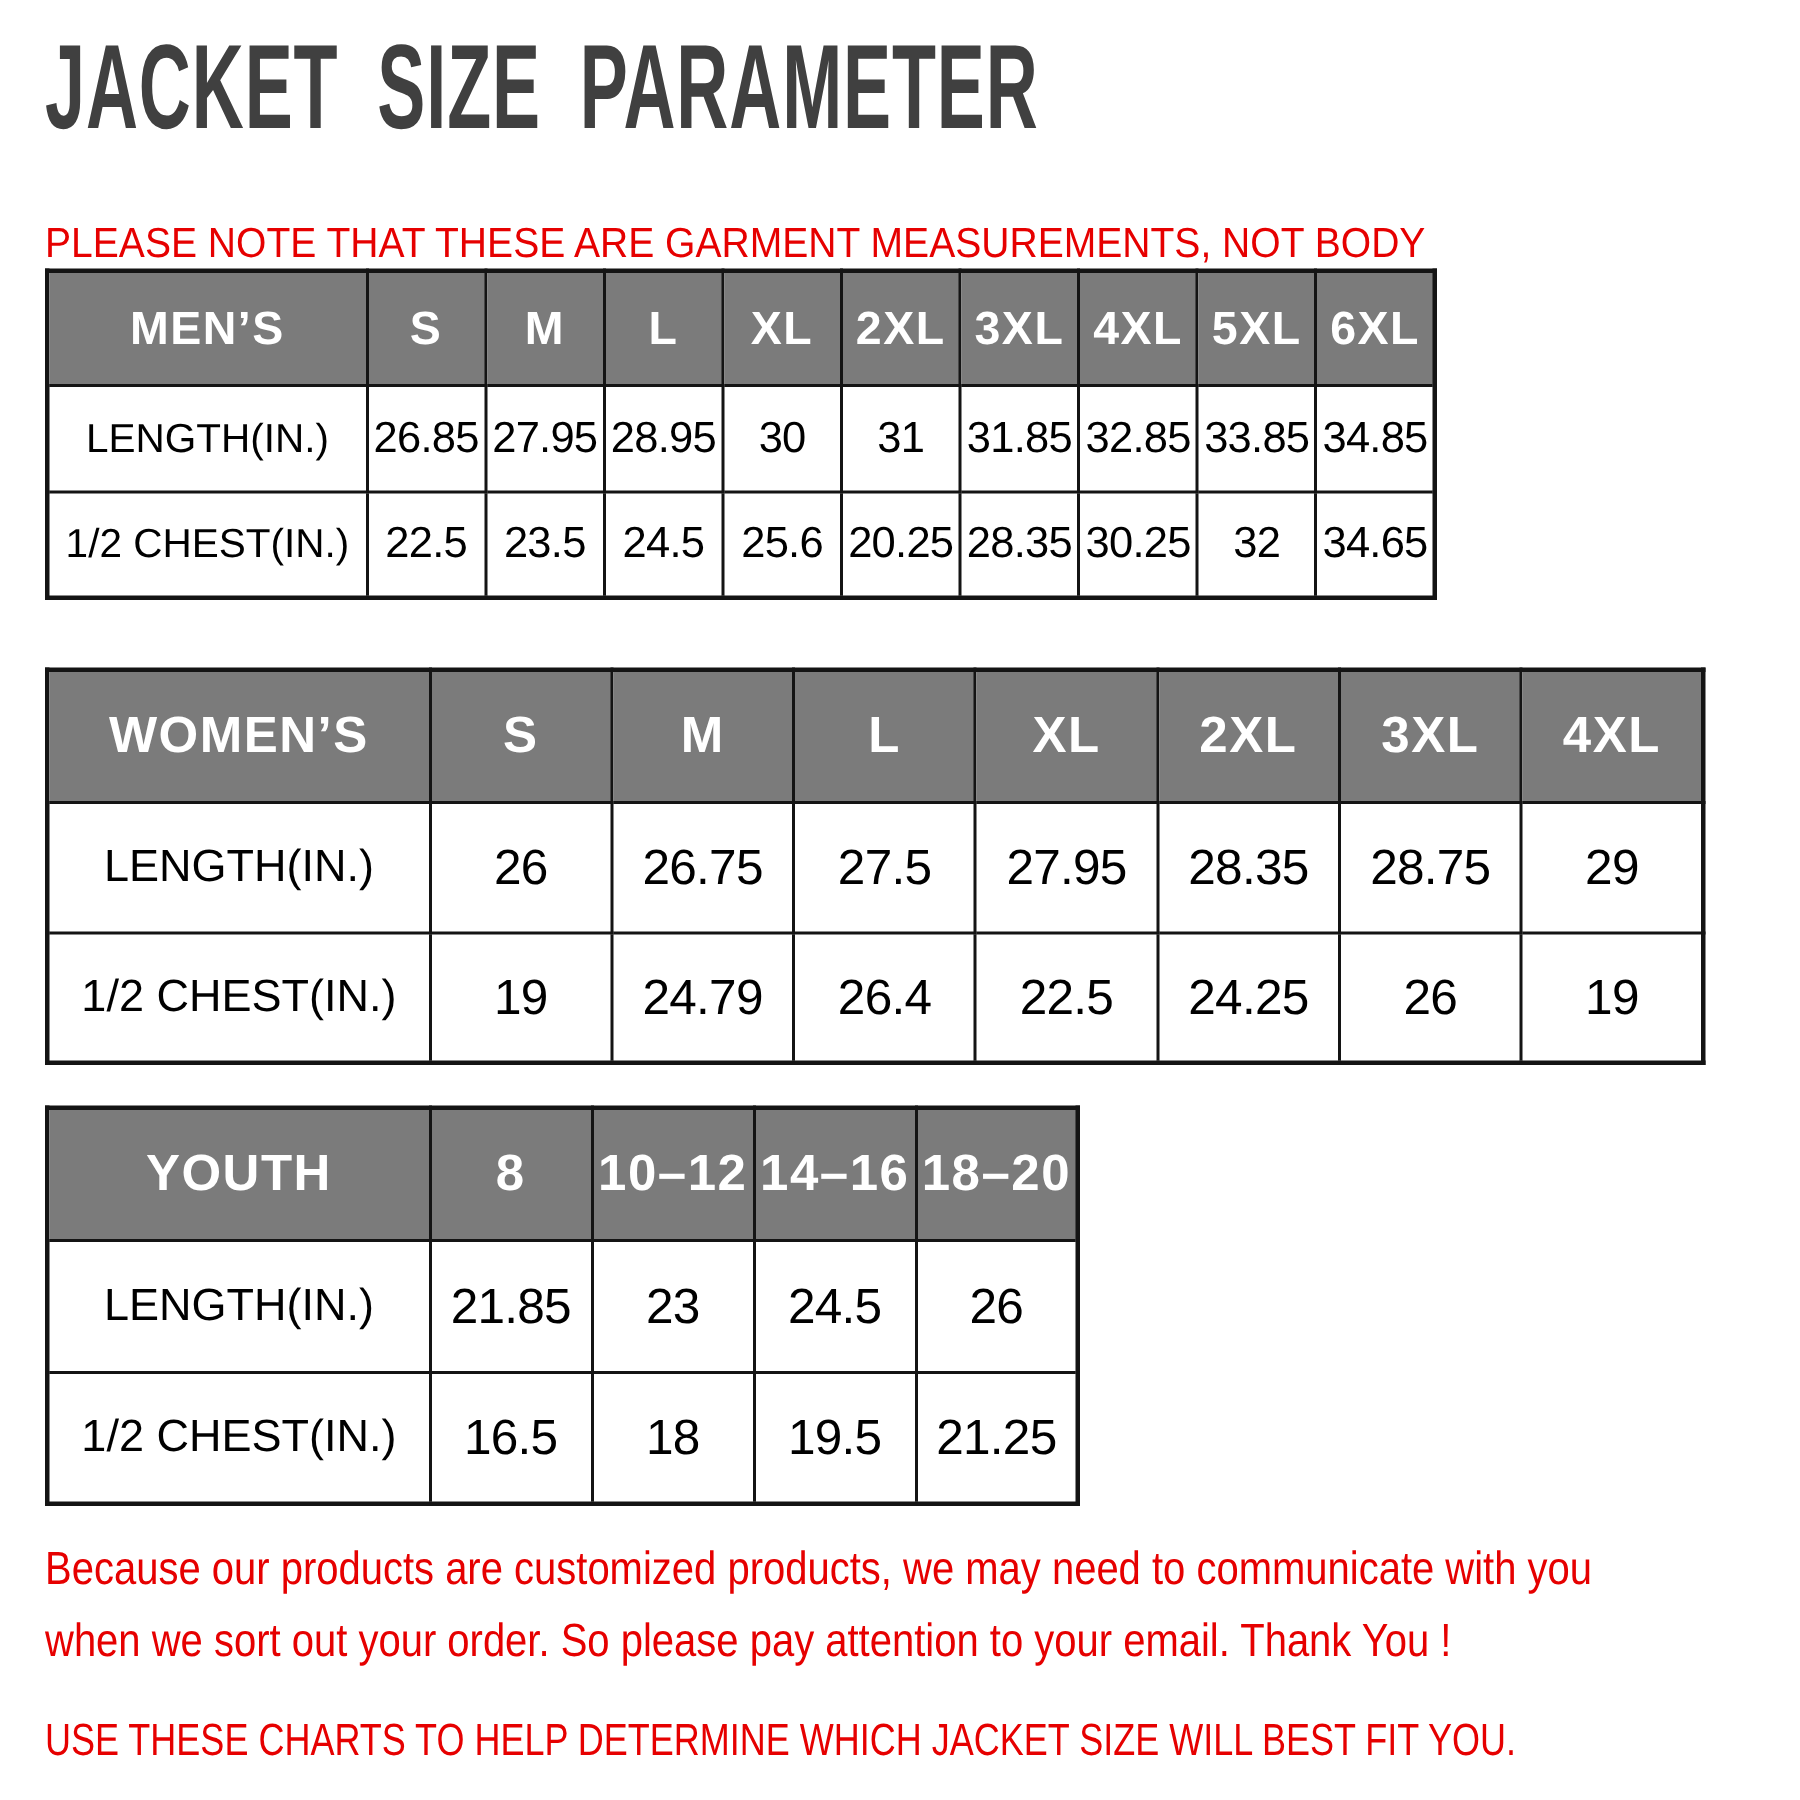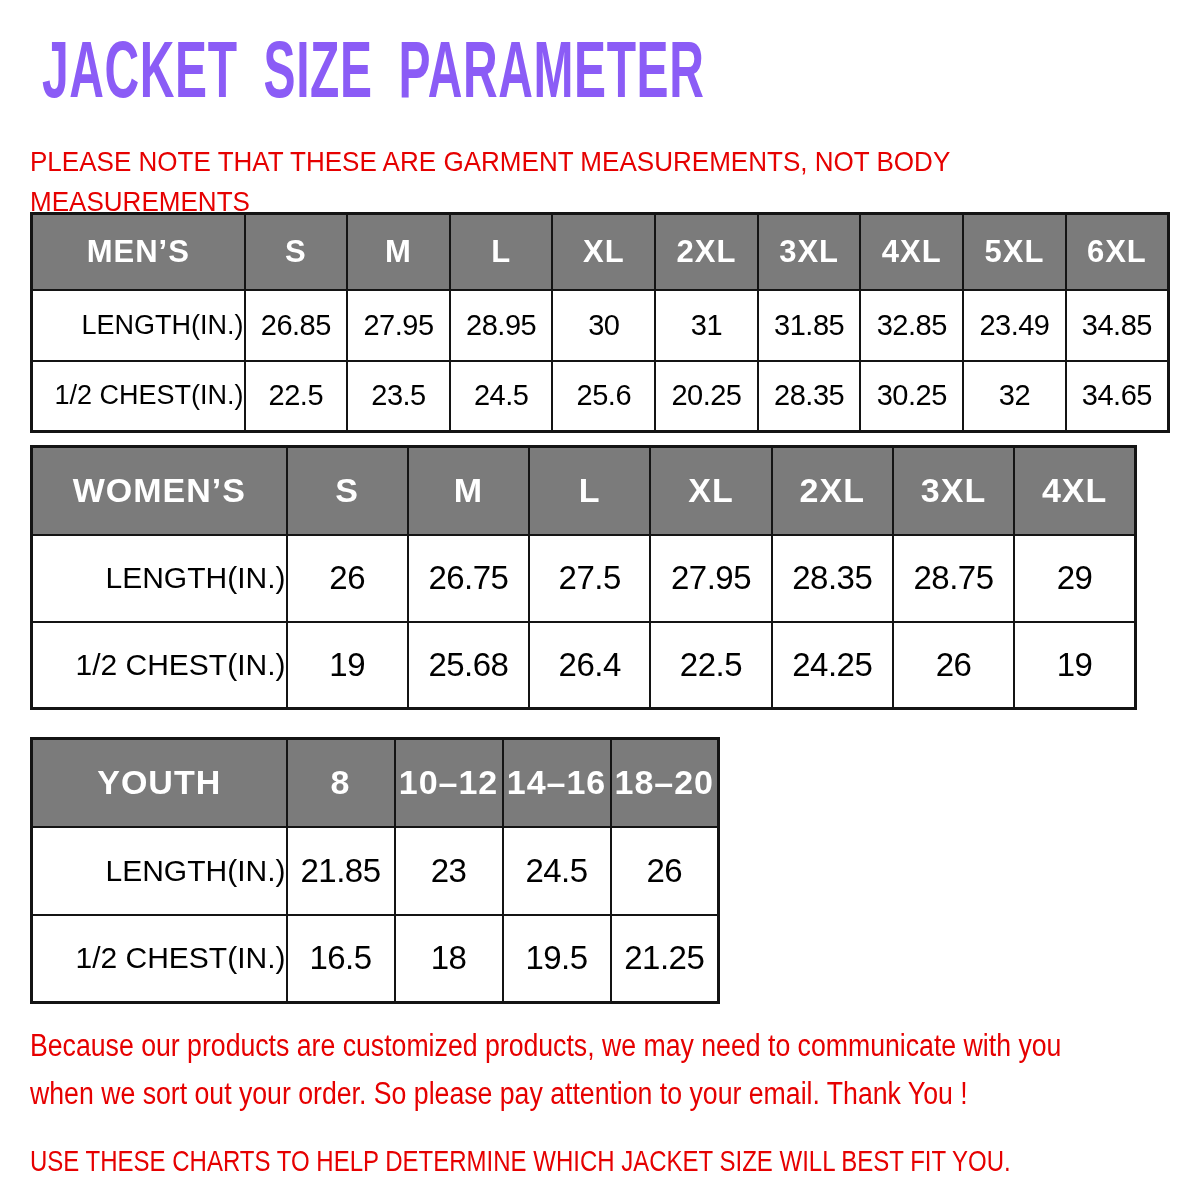--- a/index.html
+++ b/index.html
@@ -17,25 +17,25 @@
     background:var(--bg);
     font-family:"Liberation Sans","DejaVu Sans",sans-serif;
     overflow:hidden;
   }
 
   
   .title{
     position:absolute;
     top:22px;
     left:30px;
-    margin:12px;
+    margin:0;
     font-size:80px;
     line-height:72px;
     font-weight:700;
-    color:#8b5cf6;
+    color:#404040;
     white-space:nowrap;
   }
   .squeeze-title{
     display:inline-block;
     transform:scaleX(0.60);
     transform-origin:0 0;
     white-space:nowrap;
     word-spacing:20px;
     letter-spacing:1px;
   }
@@ -74,24 +74,24 @@
     padding:0;
     overflow:hidden;
   }
   .head-row th{
     background:var(--gray);
     color:#fff;
     font-weight:700;
     letter-spacing:1px;
   }
   .size-table td.val{letter-spacing:-0.5px;}
-  .size-table td.rowlabel{letter-spacing:0;text-align:right;}
-
-  
-  .t-mens{top:212px;width:1140px;}
+  .size-table td.rowlabel{letter-spacing:0;}
+
+  
+  .t-mens{top:179px;width:928px;}
   .t-mens tr{height:71px;}
   .t-mens .head-row{height:76px;}
   .t-mens .head-row th{font-size:31px;}
   .t-mens td.val{font-size:29px;}
   .t-mens td.rowlabel{font-size:27px;}
 
   
   .t-womens{top:445px;width:1107px;}
   .t-womens tr{height:87px;}
   .t-womens .head-row{height:88px;}
@@ -177,21 +177,21 @@
       </tr>
       <tr>
         <td class="rowlabel">LENGTH(IN.)</td>
         <td class="val">26.85</td>
         <td class="val">27.95</td>
         <td class="val">28.95</td>
         <td class="val">30</td>
         <td class="val">31</td>
         <td class="val">31.85</td>
         <td class="val">32.85</td>
-        <td class="val">23.49</td>
+        <td class="val">33.85</td>
         <td class="val">34.85</td>
       </tr>
       <tr>
         <td class="rowlabel">1/2 CHEST(IN.)</td>
         <td class="val">22.5</td>
         <td class="val">23.5</td>
         <td class="val">24.5</td>
         <td class="val">25.6</td>
         <td class="val">20.25</td>
         <td class="val">28.35</td>
@@ -230,21 +230,21 @@
         <td class="val">26.75</td>
         <td class="val">27.5</td>
         <td class="val">27.95</td>
         <td class="val">28.35</td>
         <td class="val">28.75</td>
         <td class="val">29</td>
       </tr>
       <tr>
         <td class="rowlabel">1/2 CHEST(IN.)</td>
         <td class="val">19</td>
-        <td class="val">25.68</td>
+        <td class="val">24.79</td>
         <td class="val">26.4</td>
         <td class="val">22.5</td>
         <td class="val">24.25</td>
         <td class="val">26</td>
         <td class="val">19</td>
       </tr>
     </tbody>
   </table>
 
   <table class="size-table t-youth">

